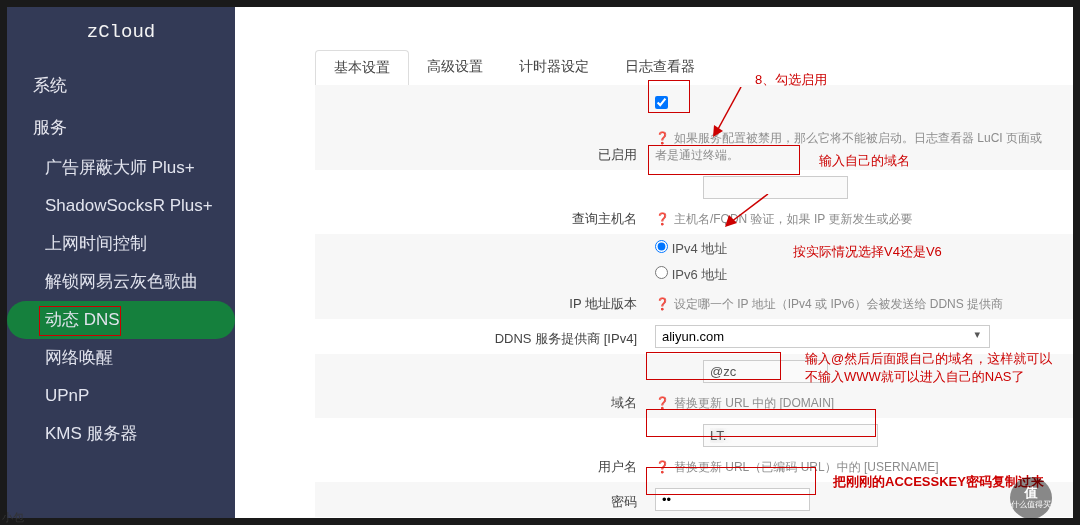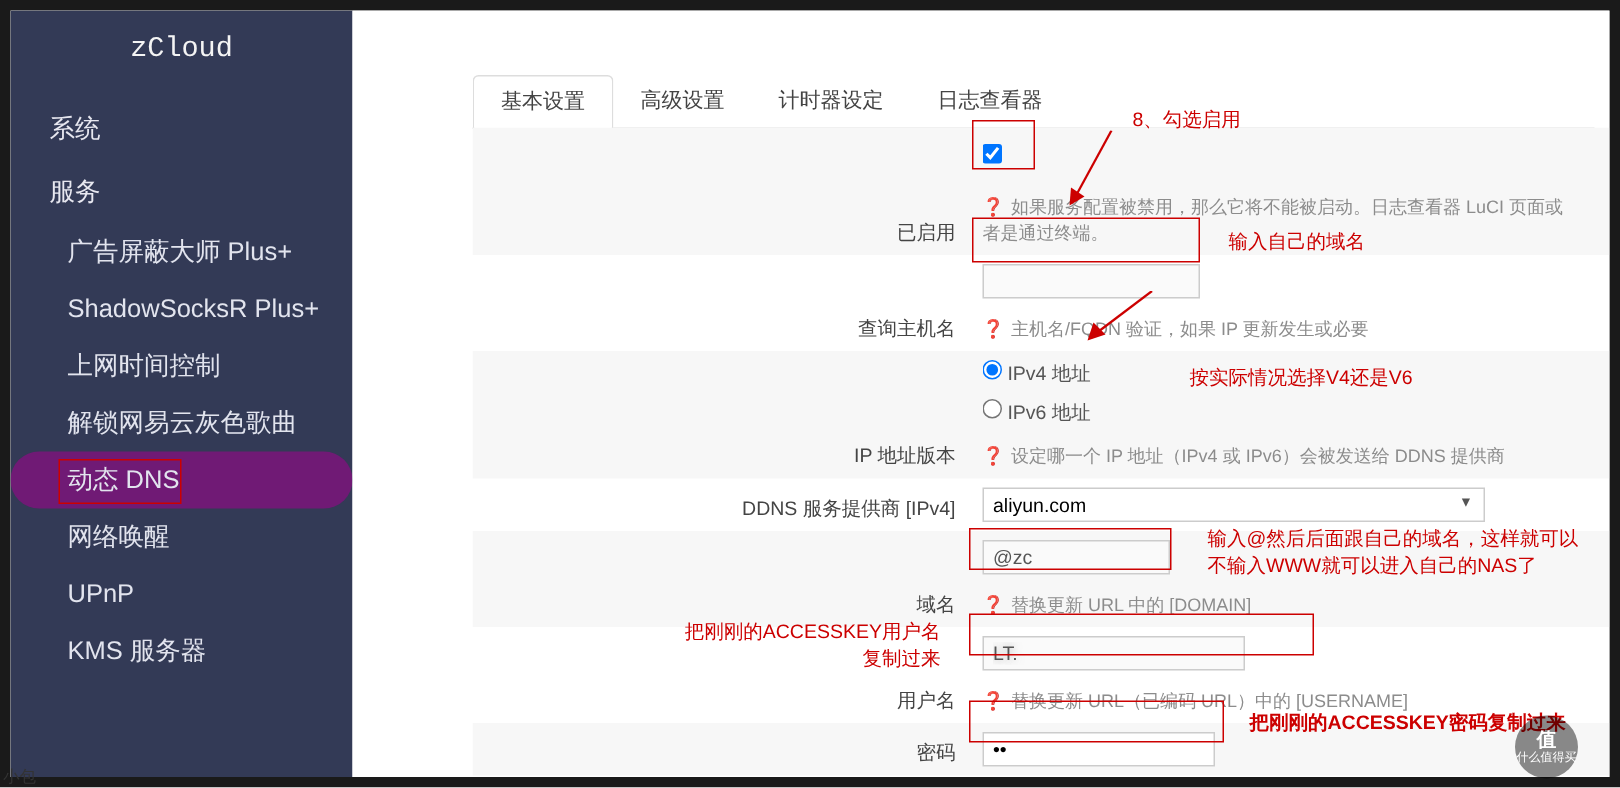--- a/index.html
+++ b/index.html
@@ -3,35 +3,35 @@
 <meta charset="utf-8">
 <style>
   * { box-sizing: border-box; margin: 0; padding: 0; }
   html, body { width: 1080px; height: 525px; overflow: hidden; font-family: "Microsoft YaHei", Arial, sans-serif; }
   .outer { width:1080px; height:525px; background:#1a1a1a; position:relative; }
   .frame { position:absolute; top:7px; left:7px; right:7px; bottom:7px; background:#fff; overflow:hidden; }
   .sidebar { position:absolute; top:0; left:0; bottom:0; width:228px; background:#333a56; color:#fff; overflow:hidden; }
   .sidebar .brand { text-align:center; padding:14px 0 22px; font-size:19px; color:#f4f4f4;font-family:Liberation Mono, monospace; }
   .cat { padding:0 0 0 26px; font-size:17px; height:42px; line-height:42px; color:#e8e8f0; }
   .sub  { padding:0 0 0 38px; font-size:17px; height:38px; line-height:38px; color:#e2e4ee; position:relative; cursor:pointer; }
-  .sub.active { background:#701a75; border-radius:19px; }
+  .sub.active { background:#15803d; border-radius:19px; }
   .sub.box::before { content:""; position:absolute; left:32px; top:5px; width:80px; height:28px; border:1px solid #c00; pointer-events:none; }
   .content { position:absolute; top:0; left:228px; right:0; bottom:0; background:#fff; overflow:hidden; }
   .tabs { position:absolute; top:42px; left:80px; right:10px; border-bottom:1px solid #ddd; font-size:0; }
   .tab { display:inline-block; font-size:14px; color:#444; padding:8px 18px; cursor:pointer; }
   .tab.active { border:1px solid #ddd; border-bottom:1px solid #fff; border-radius:4px 4px 0 0; position:relative; top:1px; background:#fff; }
   .form { position:absolute; top:78px; left:80px; right:0; bottom:0; font-size:13px; color:#555; overflow:hidden; }
   .row { display:flex; align-items:flex-end; padding:6px 0; }
   .row.gray { background:#f7f7f7; }
   .lbl { width:340px; text-align:right; padding-right:18px; color:#444; padding-top:4px; }
   .val { flex:1; padding-right:20px; position:relative; }
   .hint { color:#8c8c8c; font-size:12px; padding-top:4px; }
   .hint .qicon { color:#9c9c9c; margin-right:4px; font-weight:bold; }
   input[type=text], input[type=password], select { font-size:13px; padding:3px 6px; border:1px solid #ccc; }
-  .blur { color:transparent; text-shadow:0 0 6px rgba(140,140,140,0.8); background:#fafafa;}
+  .blur { color:transparent; text-shadow:0 0 6px rgba(140,140,140,0.8); background:#fafafa;margin-left:48px;}
   .annot { position:absolute; color:#c00; font-size:13px; white-space:nowrap; pointer-events:none; }
   .redbox { position:absolute; border:1px solid #c00; pointer-events:none; }
   .badge { position:absolute; right:28px; bottom:6px; width:42px; height:42px; border-radius:50%; background:rgba(0,0,0,0.45); display:flex;flex-direction:column;align-items:center;justify-content:center;font-size:8px;color:#fff;line-height:1.1; }
   .badge .big{font-size:13px;font-weight:bold;}
   select { -webkit-appearance:none; appearance:none; background:#fff; }
   .sel-wrap { position:relative; display:inline-block; }
   .sel-wrap::after { content:"▾"; position:absolute; right:10px; top:3px; color:#555; pointer-events:none; font-size:11px;}
   .footnote{position:absolute;left:2px;bottom:0;font-size:11px;color:#333;}
 </style>
 </head>
@@ -134,21 +134,20 @@
       <svg style="position:absolute; top:187px; left:488px; pointer-events:none;" width="55" height="40">
           <line x1="45" y1="0" x2="8" y2="28" stroke="#c00" stroke-width="1.5"></line>
           <polygon points="2,33 6,21 14,29" fill="#c00"></polygon>
         </svg>
       <div class="annot" style="top:236px; left:558px;">按实际情况选择V4还是V6</div>
 
       <div class="redbox" style="top:345px; left:411px; width:135px; height:28px;"></div>
       <div class="annot" style="top:343px; left:570px; white-space:normal; width:260px; line-height:1.35;"><span>输入@然后后面跟自己的域名，这样就可以不输入WWW就可以进入自己的NAS了</span></div>
 
       <div class="redbox" style="top:402px; left:411px; width:230px; height:28px;"></div>
-      <div class="annot" style="top:405px; left:217px; white-space:normal; width:175px; text-align:right; line-height:1.35;"><span>把刚刚的ACCESSKEY用户名复制过来</span></div>
 
       <div class="redbox" style="top:460px; left:411px; width:170px; height:28px;"></div>
       <div class="annot" style="top:466px; left:598px;font-weight:bold;">把刚刚的ACCESSKEY密码复制过来</div>
 
     </div>
 
   </div>
 
   <div class="badge">
     <span class="big">值</span>

